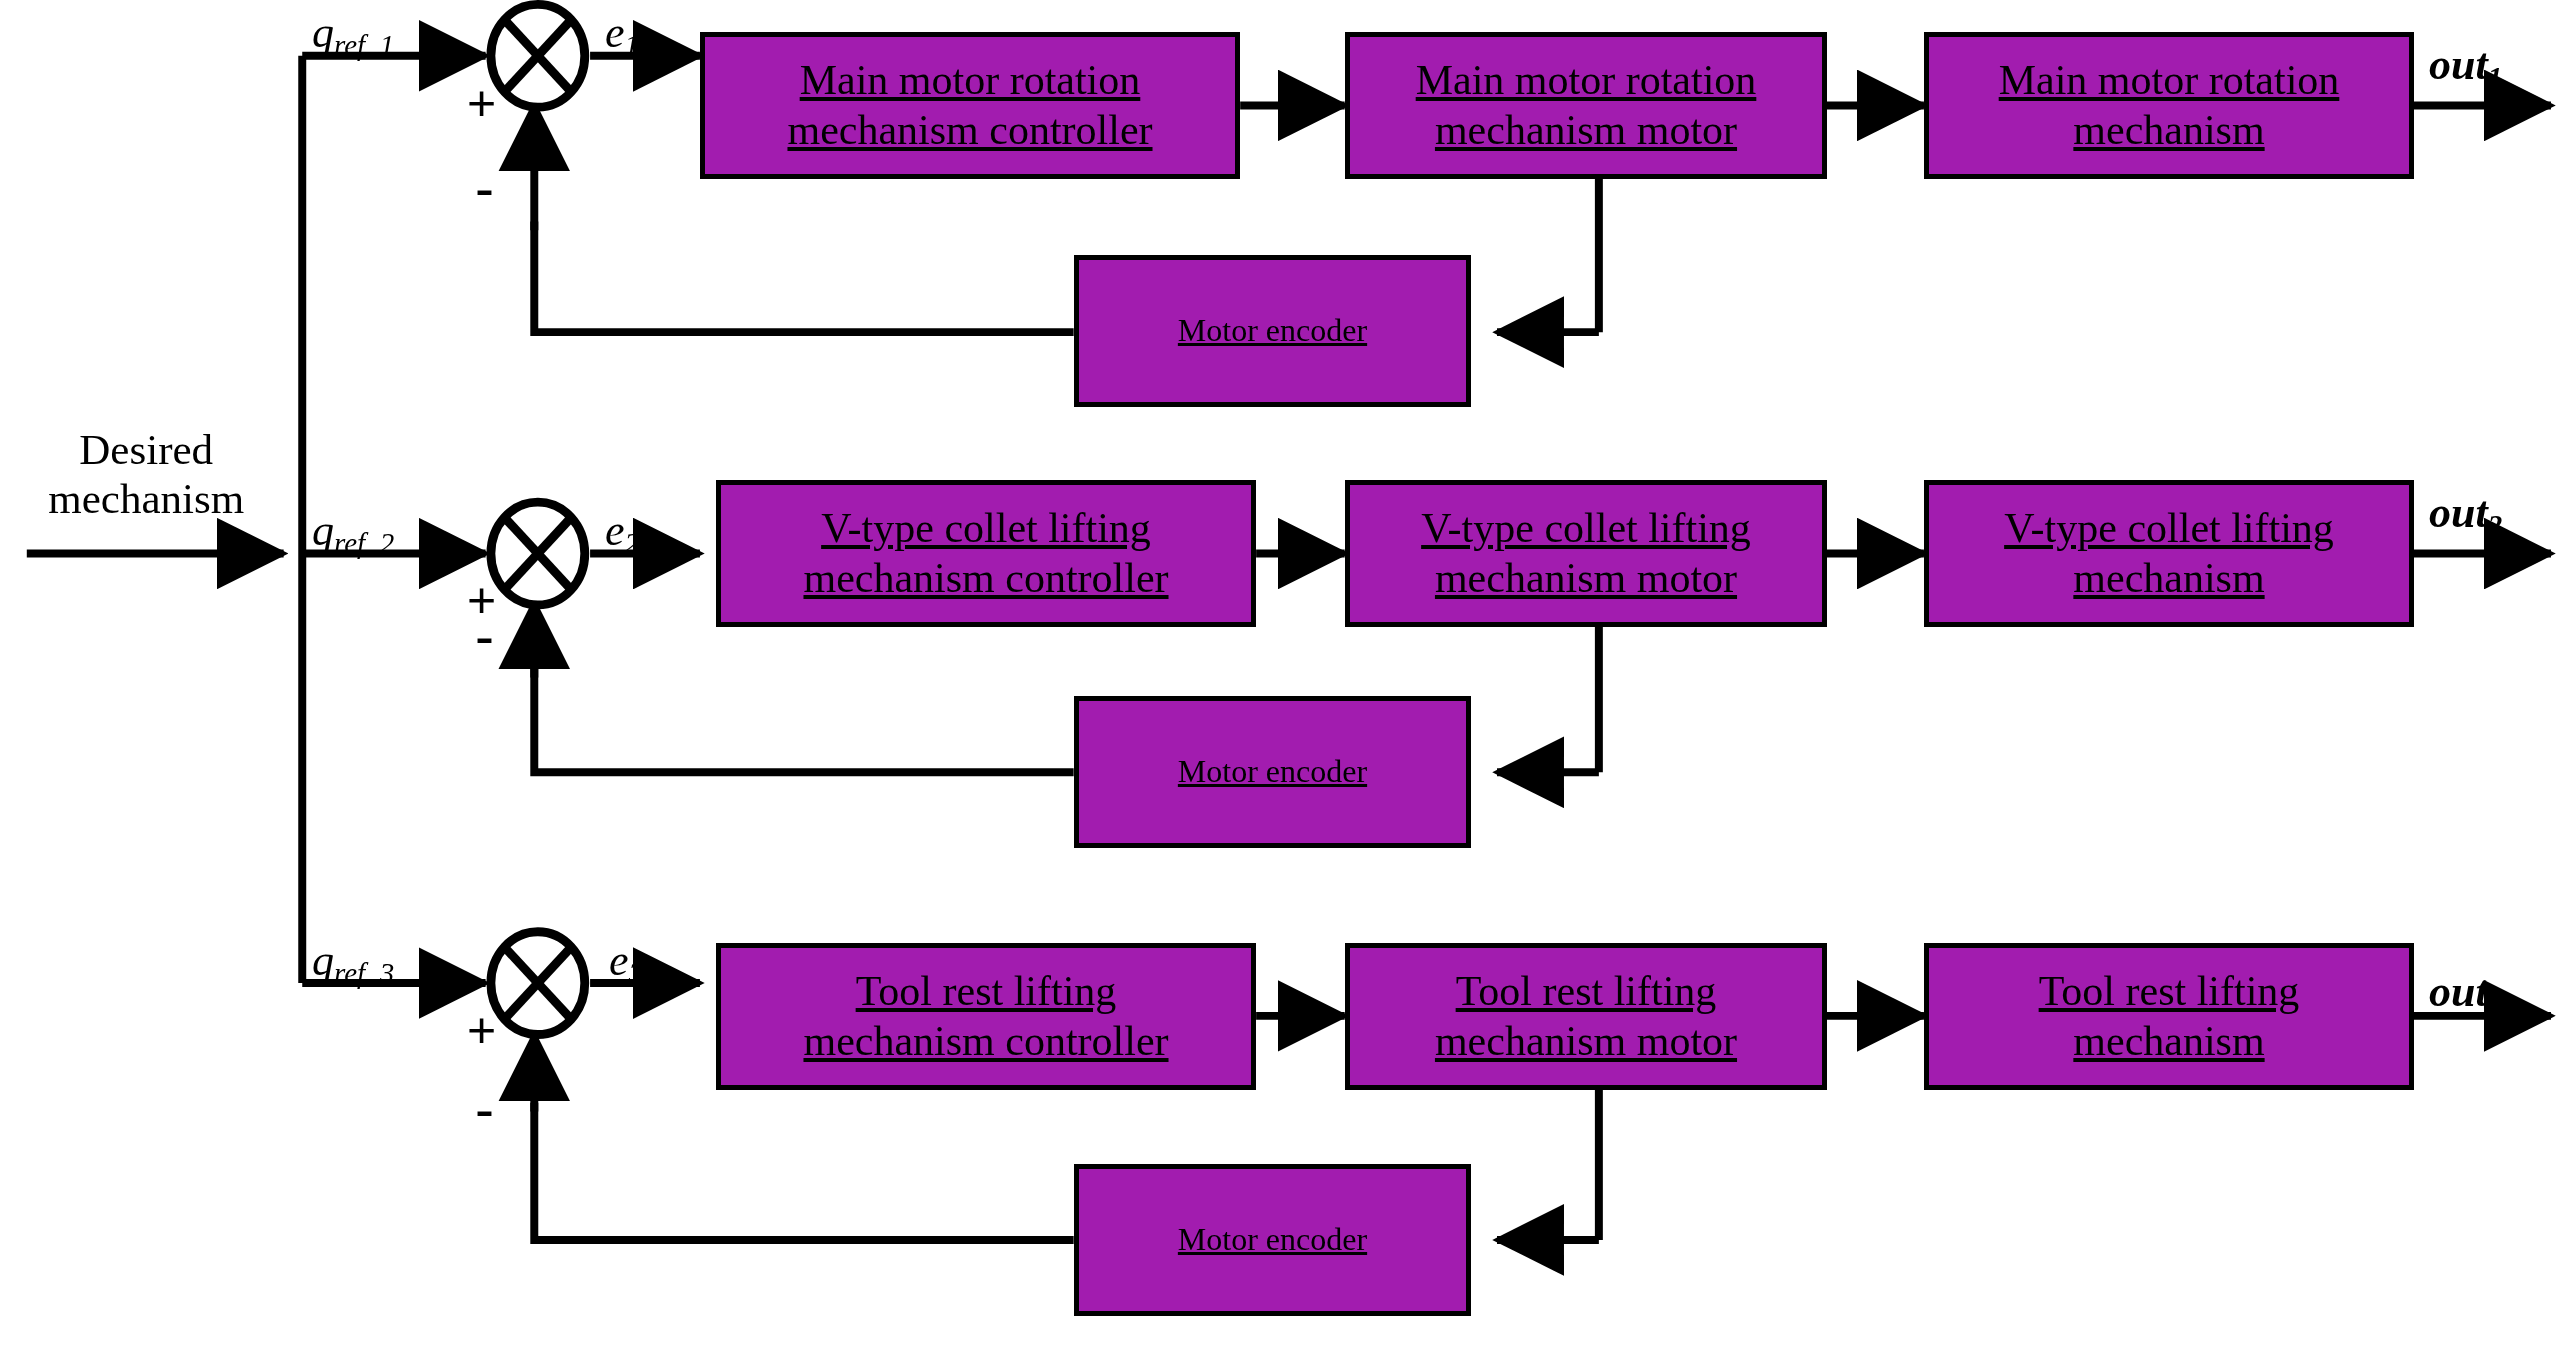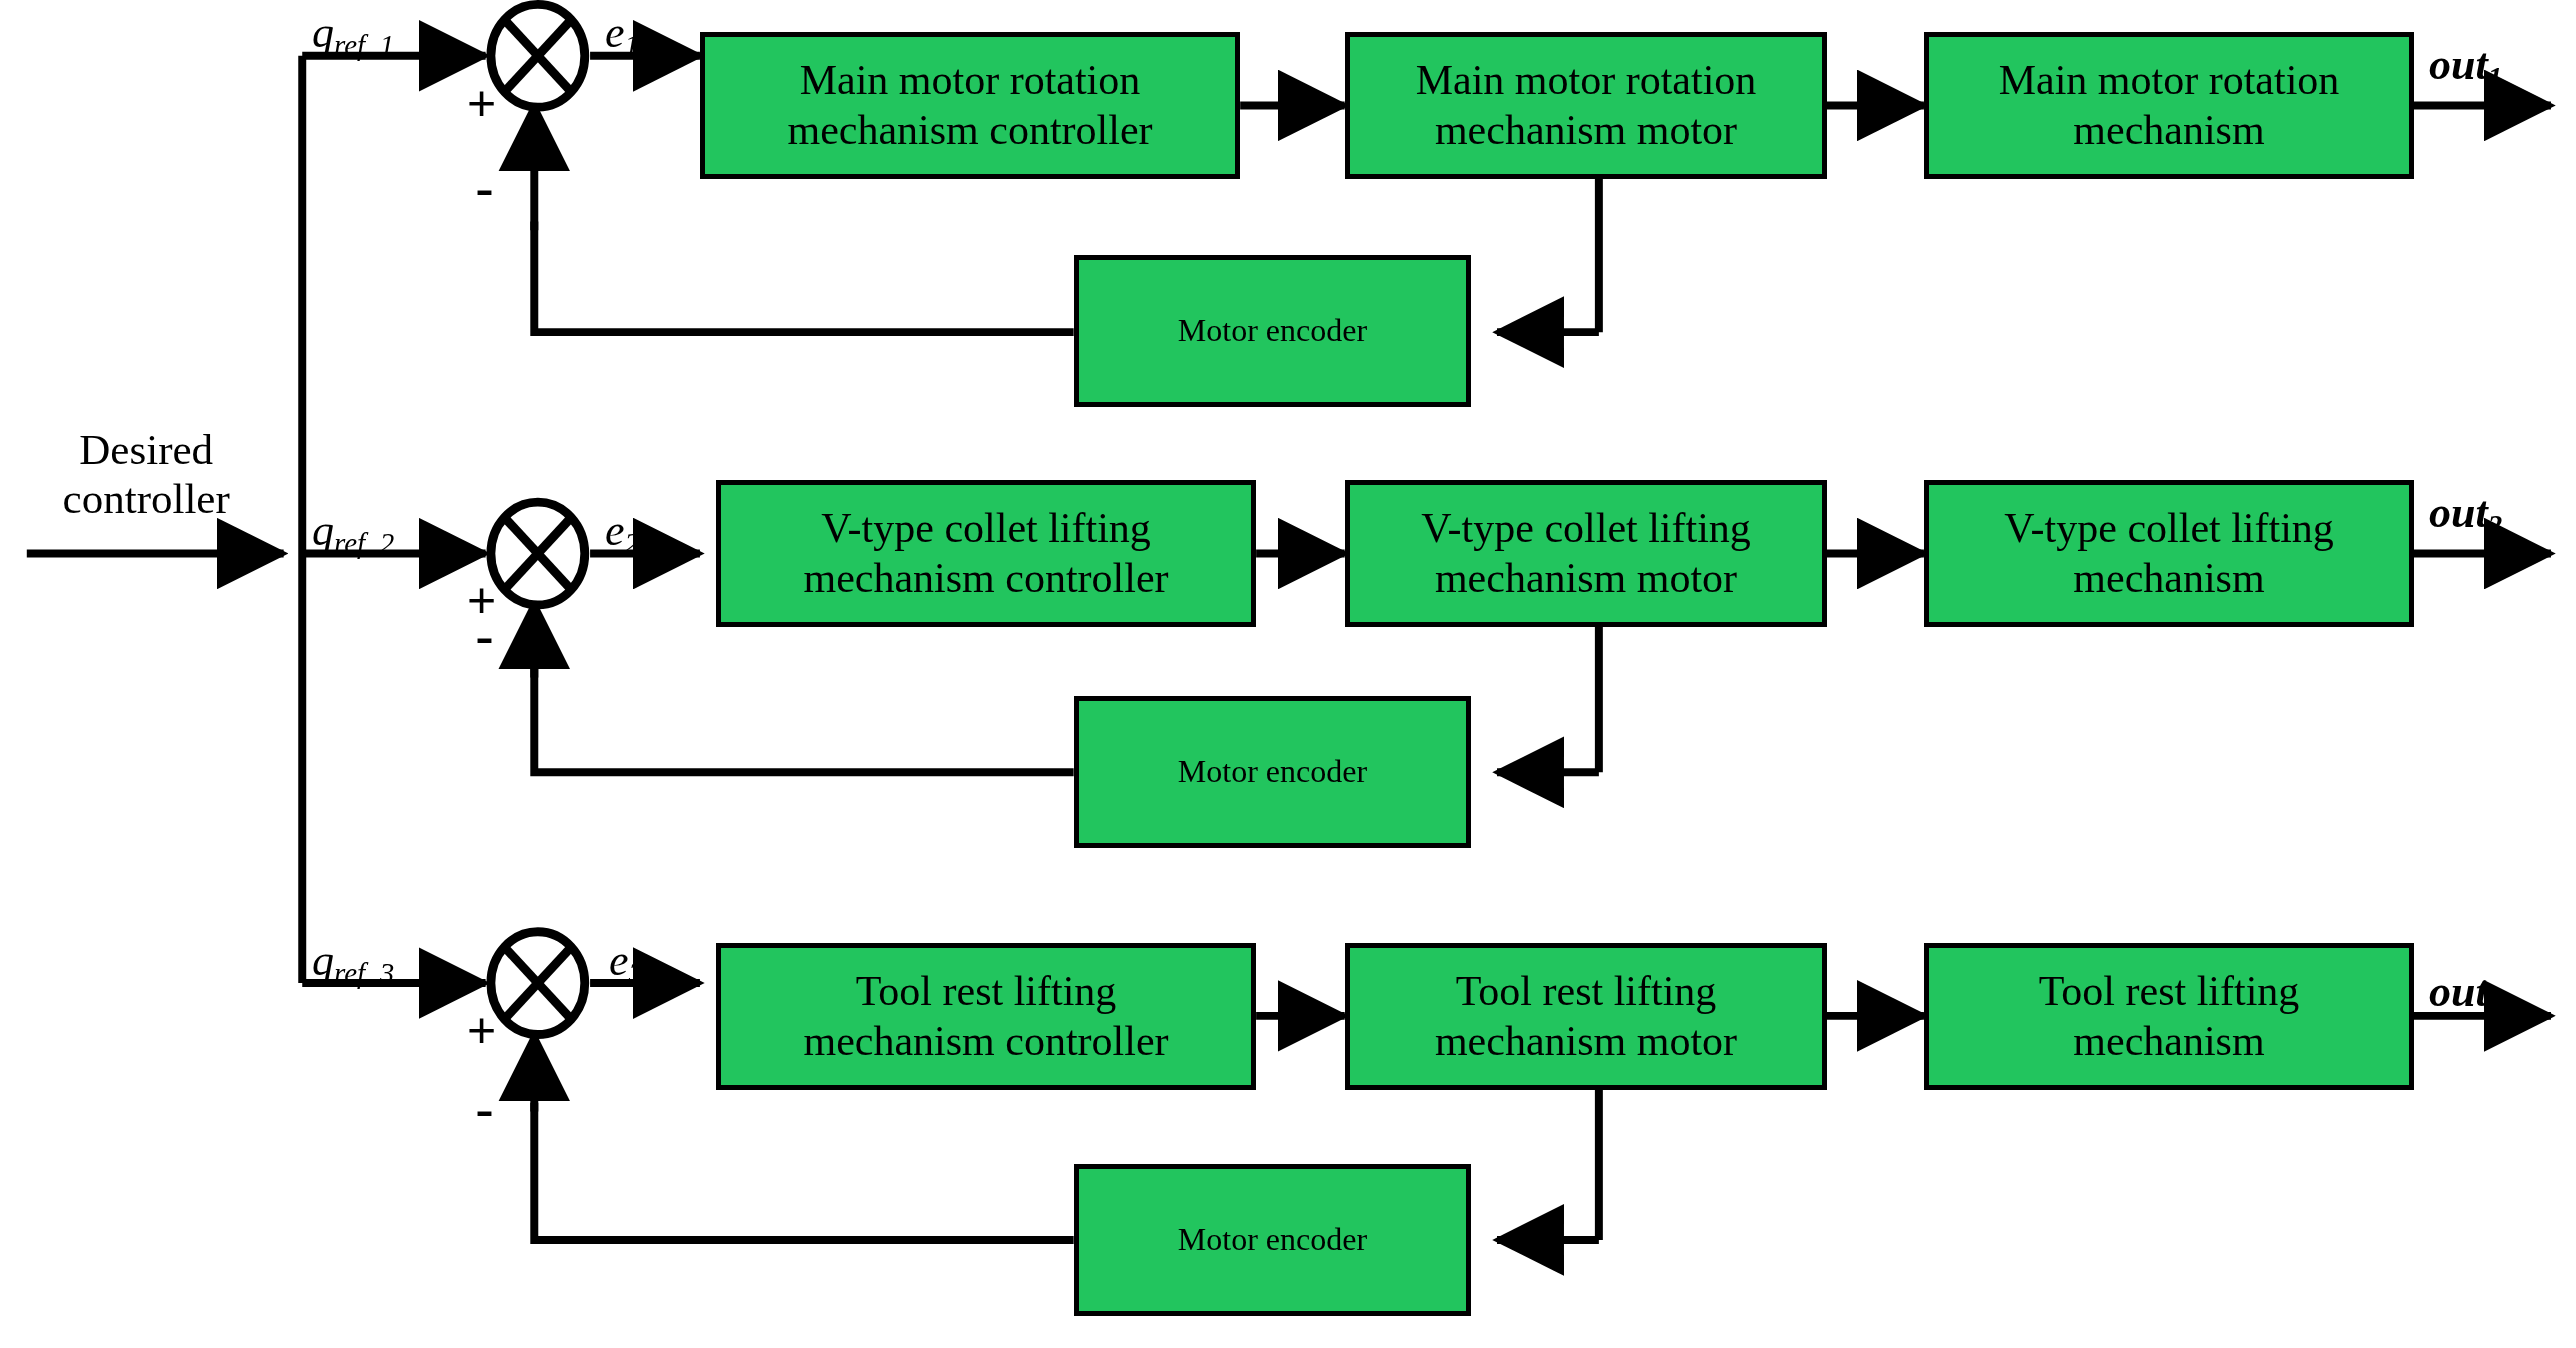--- a/index.html
+++ b/index.html
@@ -8,27 +8,28 @@
     width:2576px;height:1348px;
     background:#ffffff;
     font-family:"Liberation Serif","DejaVu Serif",serif;
     overflow:hidden;
   }
   svg.wires{position:absolute;left:0;top:0;width:2576px;height:1348px;}
   .blk{
     position:absolute;
     box-sizing:border-box;
     border:5.3px solid #000;
-    background:#22c55e;
+    background:#a21caf;
     display:flex;align-items:center;justify-content:center;
     text-align:center;
     line-height:1.18;
     font-size:42px;
     color:#000;
     white-space:pre-line;
+    text-decoration:underline;
   }
   .blk.enc{font-size:32px;}
   .lbl{
     position:absolute;
     color:#000;
     white-space:nowrap;
     font-size:42px;
   }
   .lbl.sig{font-style:italic;font-size:44px;}
   .lbl.sig .sub{font-size:29px;vertical-align:-0.28em;font-style:italic;}
@@ -101,21 +102,21 @@
       </g>
       <g>
         <ellipse cx="607" cy="1110" rx="53" ry="58"></ellipse>
         <line x1="570" y1="1070" x2="644" y2="1150"></line>
         <line x1="644" y1="1070" x2="570" y2="1150"></line>
       </g>
     </g>
   </svg>
 
   <div class="lbl desired" style="left:17.7px;top:425px;width:257px;">Desired
-controller</div>
+mechanism</div>
 
   <div class="lbl sig" style="left:312px;top:7px;">
     <span>q</span><span class="sub">ref_1</span>
   </div>
   <div class="lbl plus" style="left:467px;top:74px;">+</div>
   <div class="lbl minus" style="left:475px;top:177px;">-</div>
   <div class="lbl sig" style="left:605px;top:7px;">
     <span>e</span><span class="sub">1</span>
   </div>
   <div class="lbl out" style="left:2429px;top:39px;">

